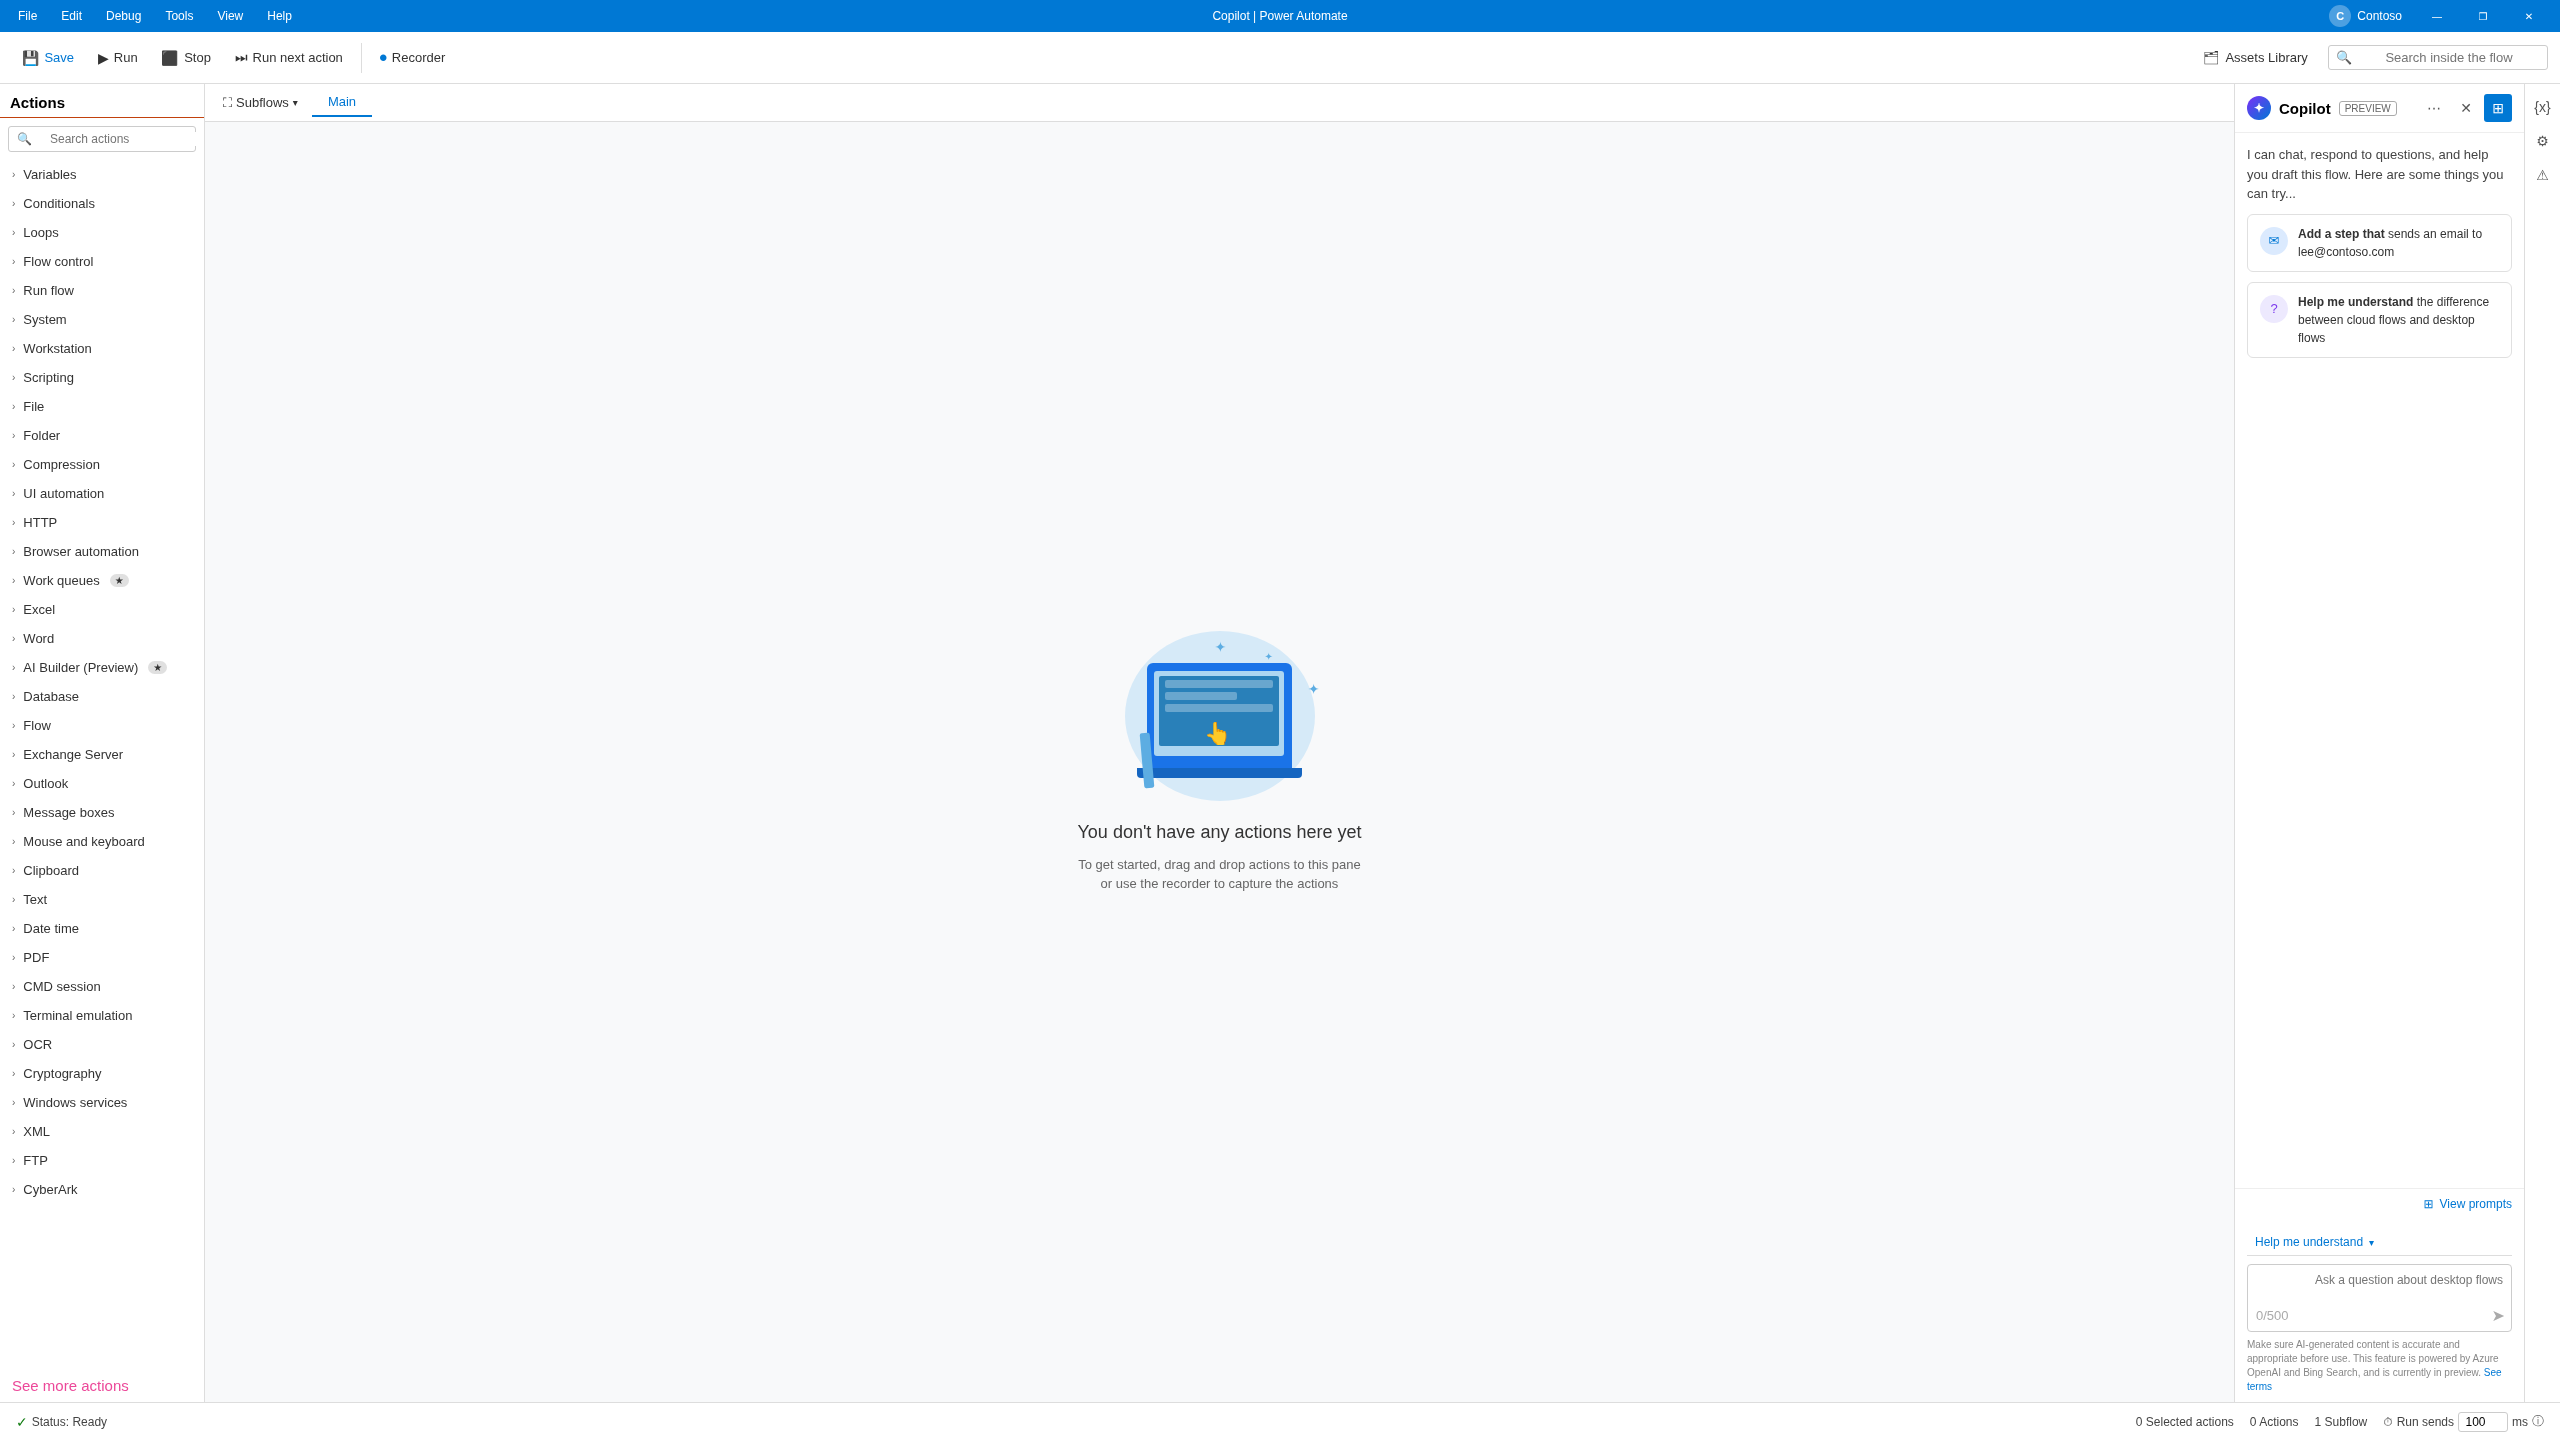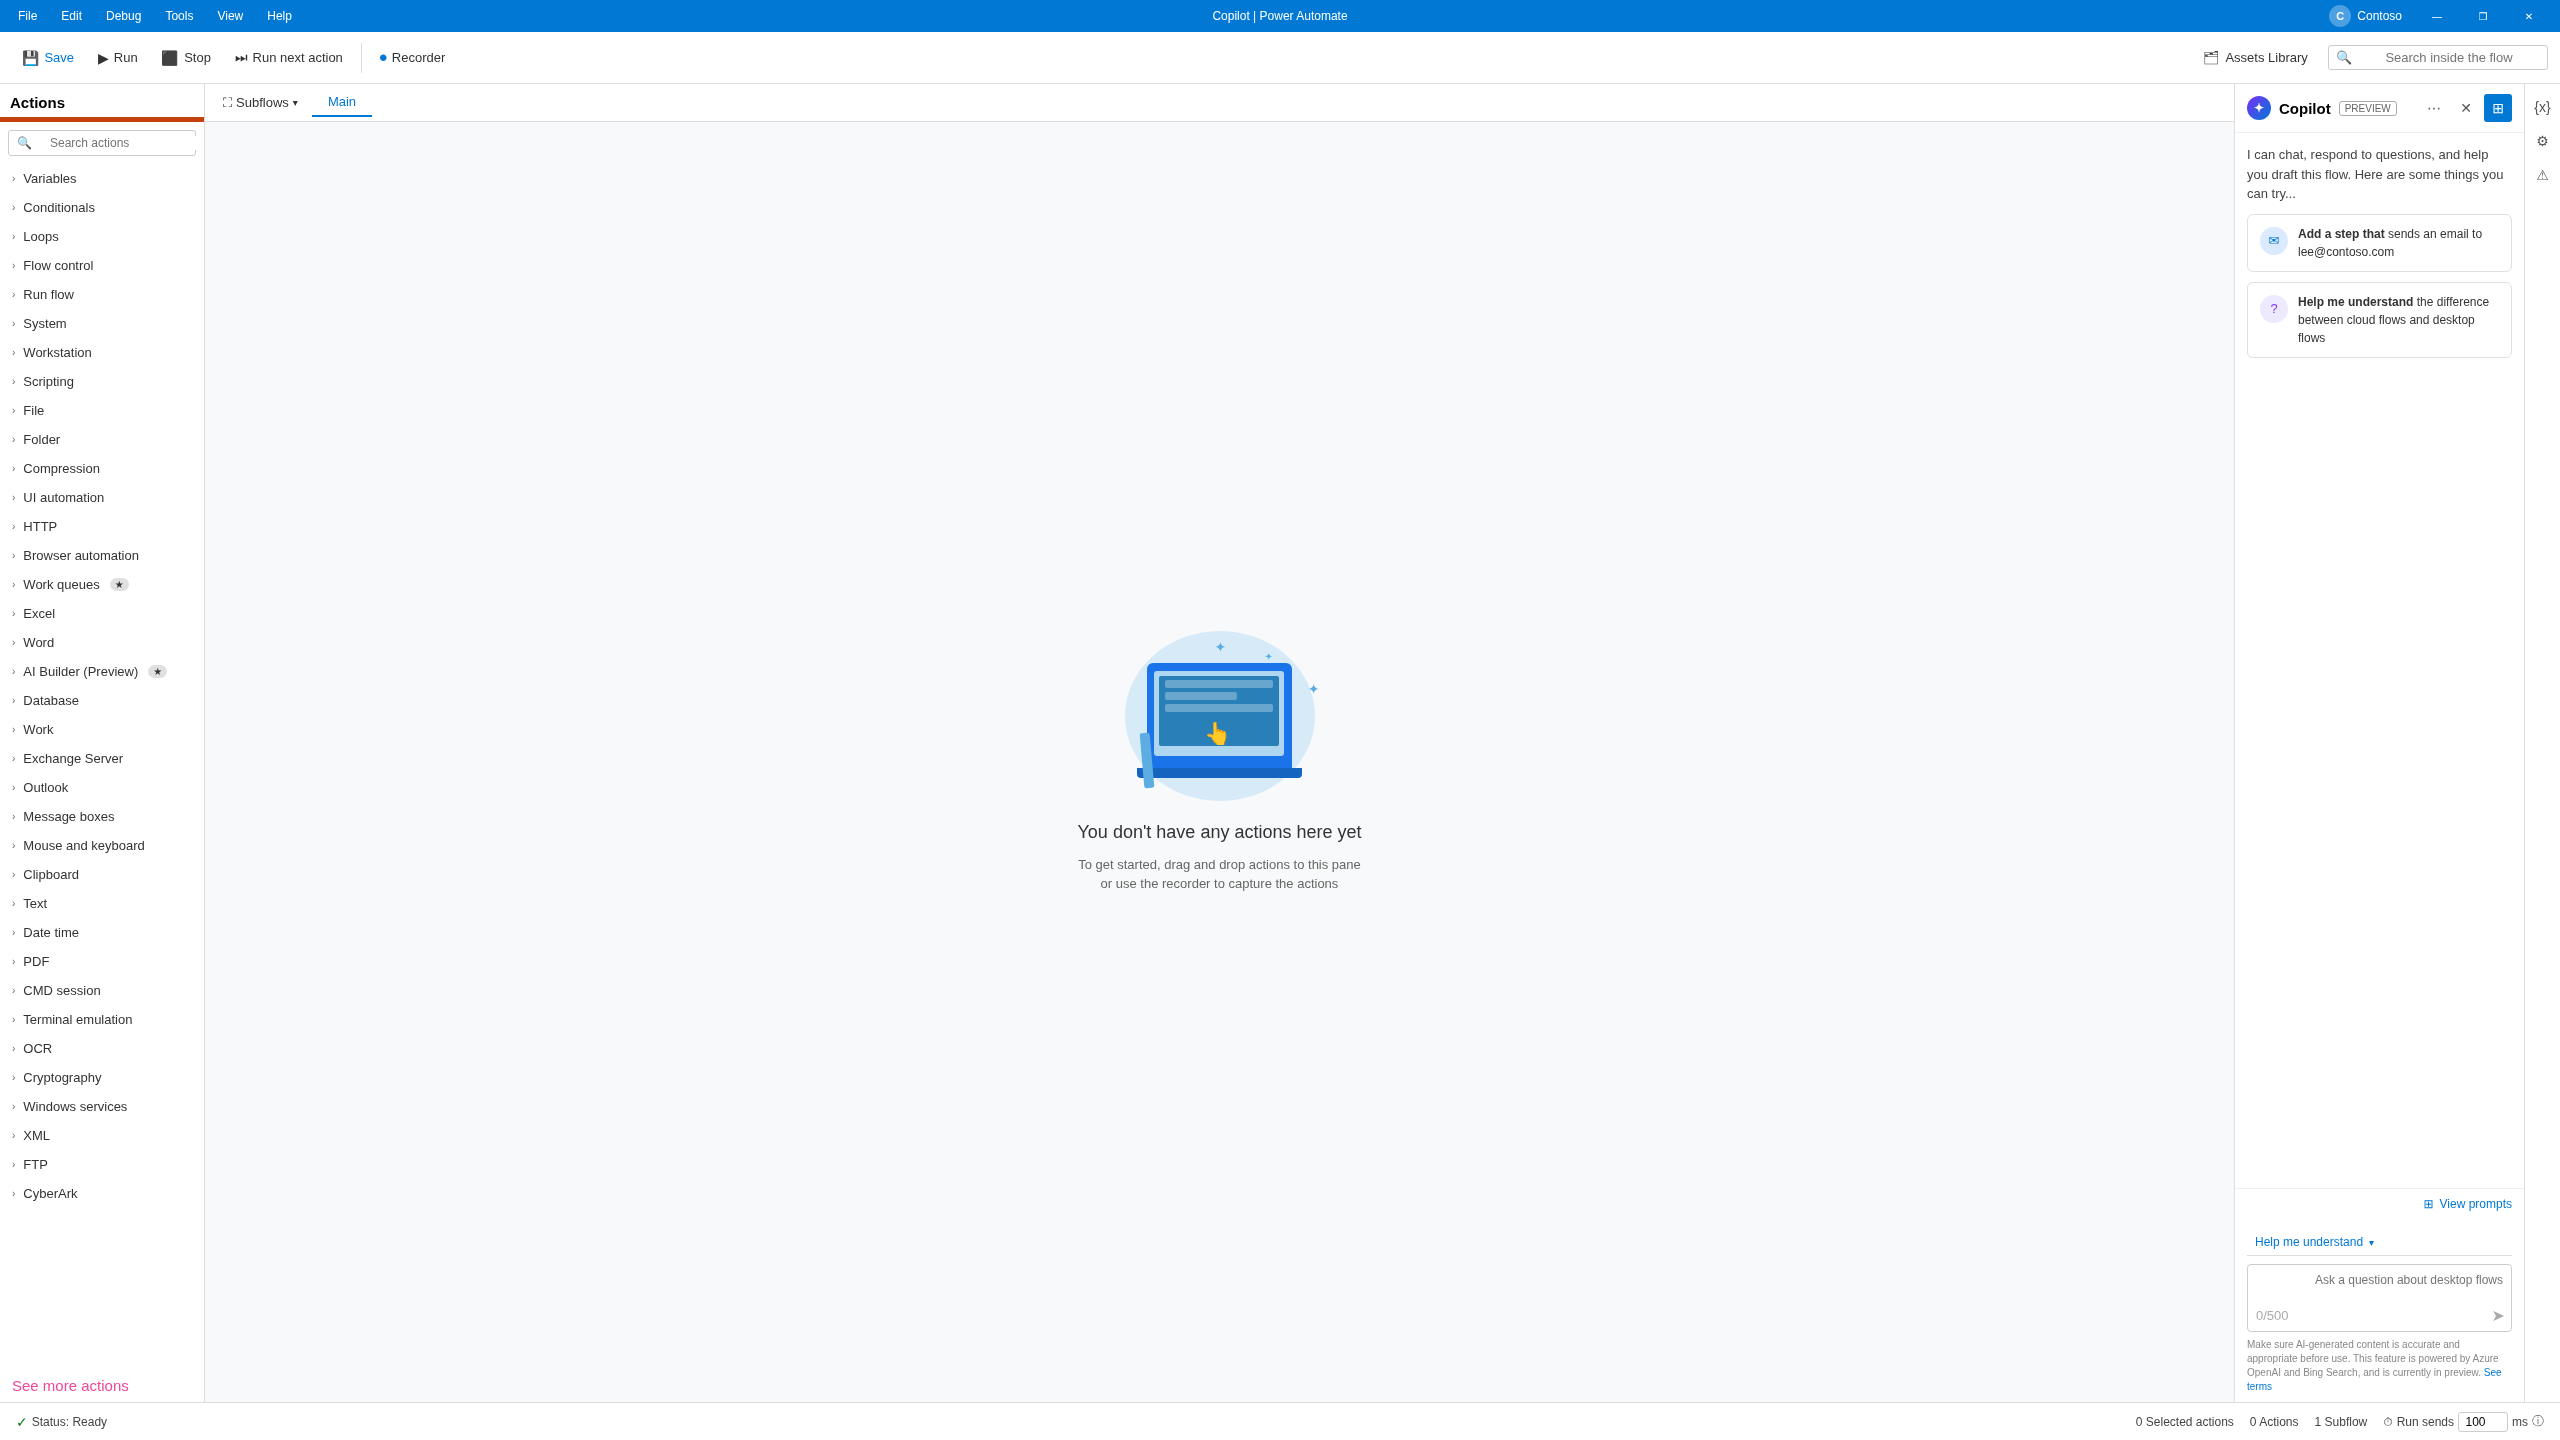--- a/index.html
+++ b/index.html
@@ -49,21 +49,21 @@
 
     
     #main { display: flex; height: calc(1440px - 32px - 52px - 38px); }
 
     
     #actions-panel {
       width: 205px; background: white; border-right: 1px solid #ddd;
       display: flex; flex-direction: column; overflow: hidden;
     }
     #actions-header {
-      padding: 10px 10px 6px; font-weight: 600; font-size: 15px; border-bottom: 5px solid #c2410c;
+      padding: 10px 10px 6px; font-weight: 600; font-size: 15px; border-bottom: 1px solid #c2410c;
     }
     #actions-search {
       display: flex; align-items: center; gap: 6px; margin: 8px; padding: 5px 8px;
       border: 1px solid #ccc; border-radius: 3px; background: white;
     }
     #actions-search input { border: none; outline: none; font-size: 12px; flex: 1; margin-left: 12px; }
     #actions-list { overflow-y: auto; flex: 1; }
     .action-item {
       display: flex; align-items: center; padding: 7px 12px; cursor: pointer;
       font-size: 13px; color: #333; gap: 6px;
@@ -369,21 +369,21 @@
           <span class="chevron">›</span>
           <span>AI Builder (Preview)</span>
           <span class="badge">★</span>
         </div>
         <div class="action-item">
           <span class="chevron">›</span>
           <span>Database</span>
         </div>
         <div class="action-item">
           <span class="chevron">›</span>
-          <span>Work</span>
+          <span>Flow</span>
         </div>
         <div class="action-item">
           <span class="chevron">›</span>
           <span>Exchange Server</span>
         </div>
         <div class="action-item">
           <span class="chevron">›</span>
           <span>Outlook</span>
         </div>
         <div class="action-item">

